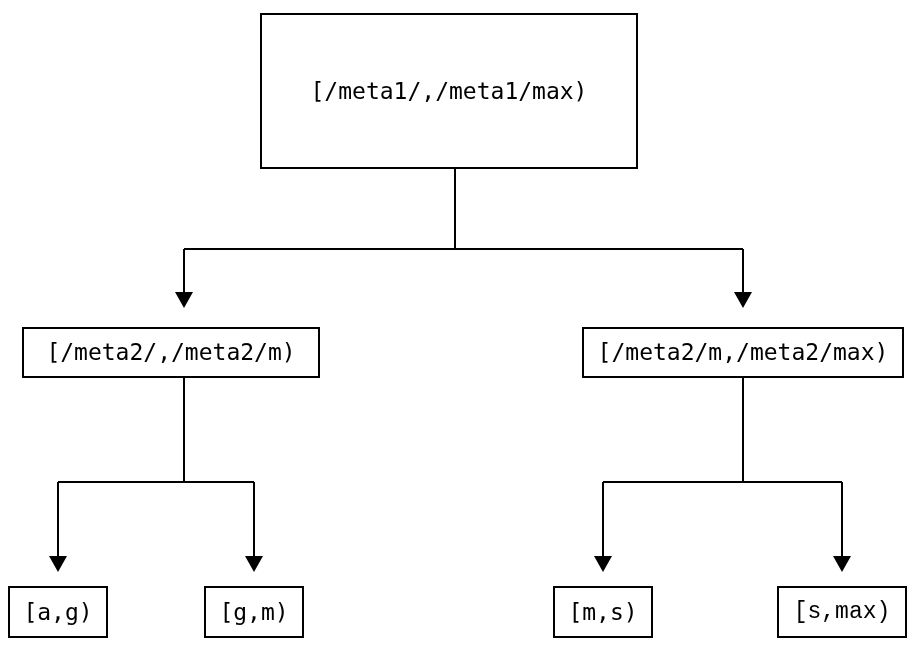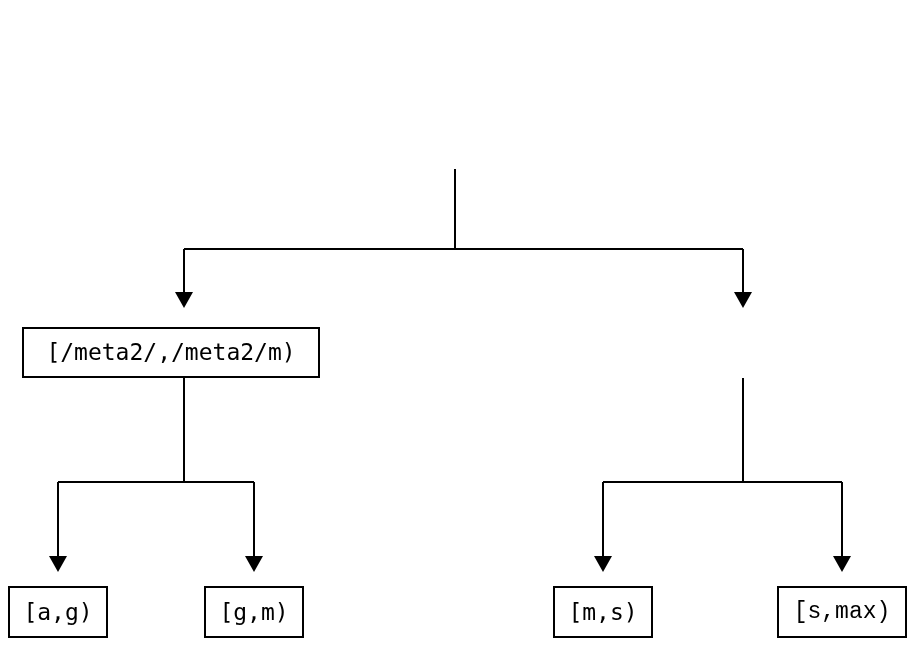--- a/index.html
+++ b/index.html
@@ -79,25 +79,31 @@
     <g>
       <line x1="743" y1="378" x2="743" y2="482"></line>
       <line x1="603" y1="482" x2="842" y2="482"></line>
       <line x1="603" y1="482" x2="603" y2="556"></line>
       <polygon points="594,556 612,556 603,572"></polygon>
       <line x1="842" y1="482" x2="842" y2="556"></line>
       <polygon points="833,556 851,556 842,572"></polygon>
     </g>
   </svg>
 
+  <div class="node node-root">
+    <span>[/meta1/,/meta1/max)</span>
+  </div>
 
   <div class="node node-left-child">
     <span>[/meta2/,/meta2/m)</span>
   </div>
 
+  <div class="node node-right-child">
+    <span>[/meta2/m,/meta2/max)</span>
+  </div>
 
   <div class="node node-leaf-2">
     <span>[g,m)</span>
   </div>
 
   <div class="node node-leaf-1">
     <span>[a,g)</span>
   </div>
 
   <div class="node node-leaf-3">

